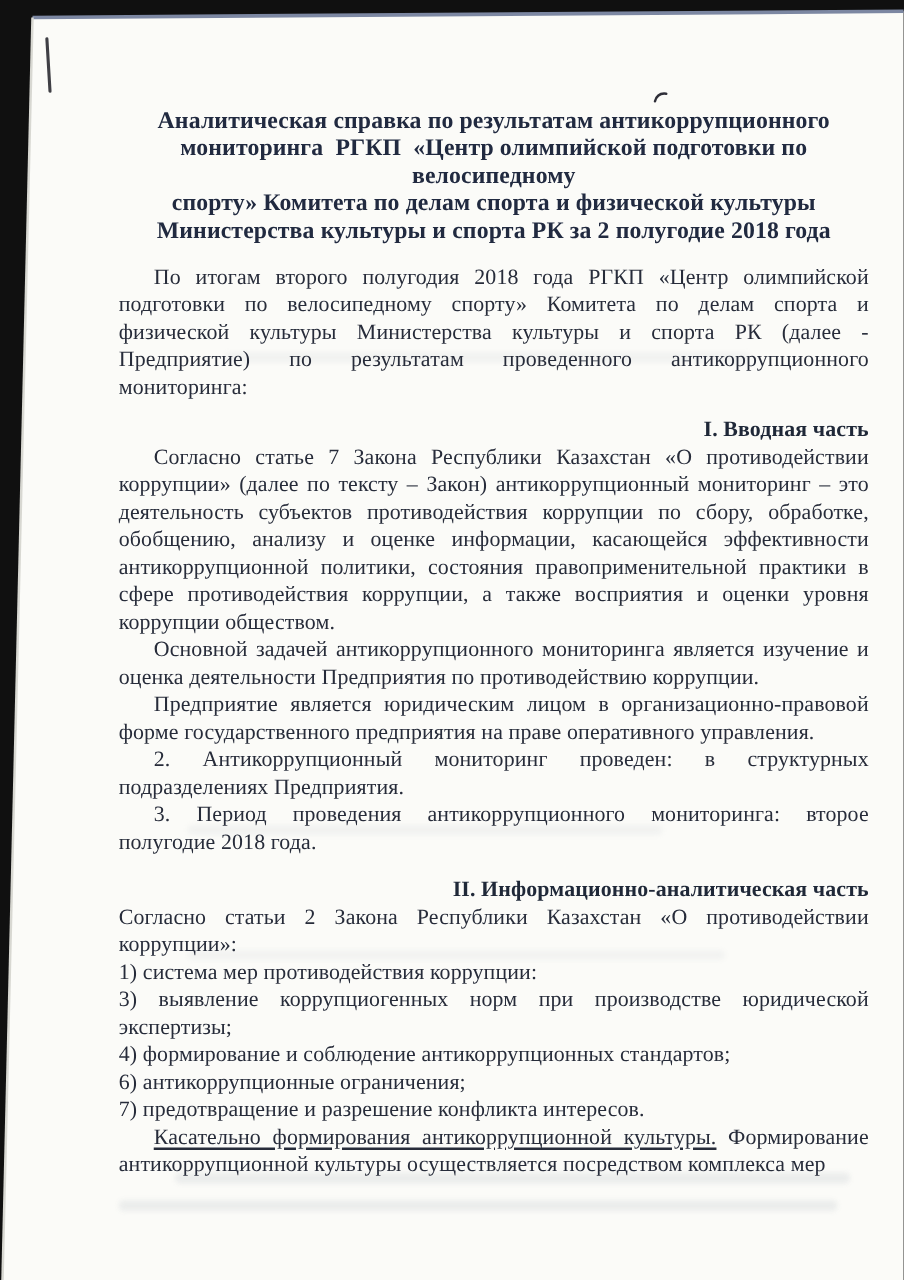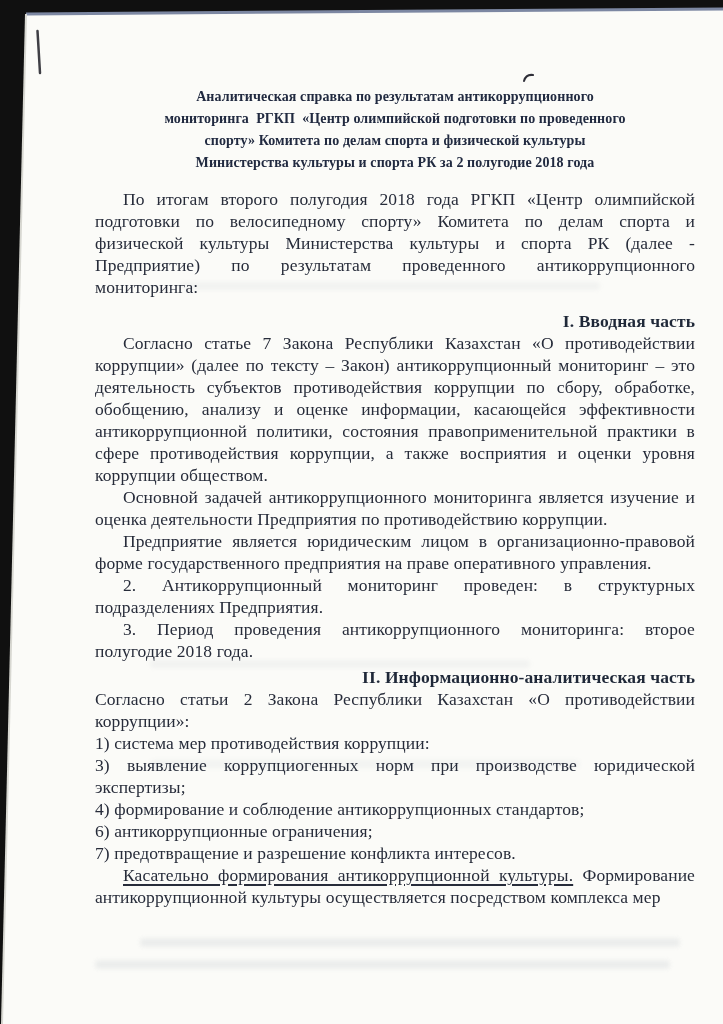--- a/index.html
+++ b/index.html
@@ -9,31 +9,31 @@
     font-family:"Liberation Serif","DejaVu Serif",serif;
   }
   .scan{position:absolute;inset:0;}
   svg.bg{position:absolute;left:0;top:0;display:block;}
   .content{
     position:absolute;left:95px;top:86px;width:600px;
     font-size:17.5px;line-height:22px;color:#272c3a;
     letter-spacing:.1px;
   }
   .title{
-    margin:0 0 14px 0;font-size:14px;line-height:22px;
+    margin:0 0 14px 0;font-size:19px;line-height:22px;
     font-weight:bold;text-align:center;color:#212a40;
   }
   .tline{display:block;white-space:pre-wrap;}
   .para{margin:0;text-align:justify;}
   .indent{text-indent:28px;}
   .sec{
     margin:12px 0 0 0;font-size:17.5px;line-height:22px;
     font-weight:bold;text-align:right;color:#1f2838;
   }
-  .sec2{margin-top:4px;}
+  .sec2{margin-top:16px;}
   .underline{text-decoration:underline;text-decoration-thickness:1.5px;text-underline-offset:3px;}
   .bleed{
     position:absolute;background:rgba(165,171,184,0.22);
     filter:blur(2px);border-radius:4px;pointer-events:none;
   }
 </style>
 </head>
 <body>
 
 <div class="scan">
@@ -50,21 +50,21 @@
   <div class="bleed" style="left:180px;top:282px;width:420px;height:8px;opacity:.5"></div>
   <div class="bleed" style="left:150px;top:660px;width:380px;height:8px;opacity:.5"></div>
   <div class="bleed" style="left:150px;top:760px;width:430px;height:8px;opacity:.45"></div>
   <div class="bleed" style="left:140px;top:938px;width:540px;height:9px;opacity:.8"></div>
   <div class="bleed" style="left:95px;top:960px;width:575px;height:9px;opacity:.8"></div>
 
   <div class="content">
 
     <h1 class="title">
       <span class="tline">Аналитическая справка по результатам антикоррупционного</span>
-      <span class="tline">мониторинга  РГКП  «Центр олимпийской подготовки по проведенного</span>
+      <span class="tline">мониторинга  РГКП  «Центр олимпийской подготовки по велосипедному</span>
       <span class="tline">спорту» Комитета по делам спорта и физической культуры</span>
       <span class="tline">Министерства культуры и спорта РК за 2 полугодие 2018 года</span>
     </h1>
 
     <p class="para indent">По итогам второго полугодия 2018 года РГКП «Центр олимпийской подготовки по велосипедному спорту» Комитета по делам спорта и физической культуры Министерства культуры и спорта РК (далее - Предприятие) по результатам проведенного антикоррупционного мониторинга:</p>
 
     <h2 class="sec">I. Вводная часть</h2>
 
     <p class="para indent">Согласно статье 7 Закона Республики Казахстан «О противодействии коррупции» (далее по тексту – Закон) антикоррупционный мониторинг – это деятельность субъектов противодействия коррупции по сбору, обработке, обобщению, анализу и оценке информации, касающейся эффективности антикоррупционной политики, состояния правоприменительной практики в сфере противодействия коррупции, а также восприятия и оценки уровня коррупции обществом.</p>
     <p class="para indent">Основной задачей антикоррупционного мониторинга является изучение и оценка деятельности Предприятия по противодействию коррупции.</p>

